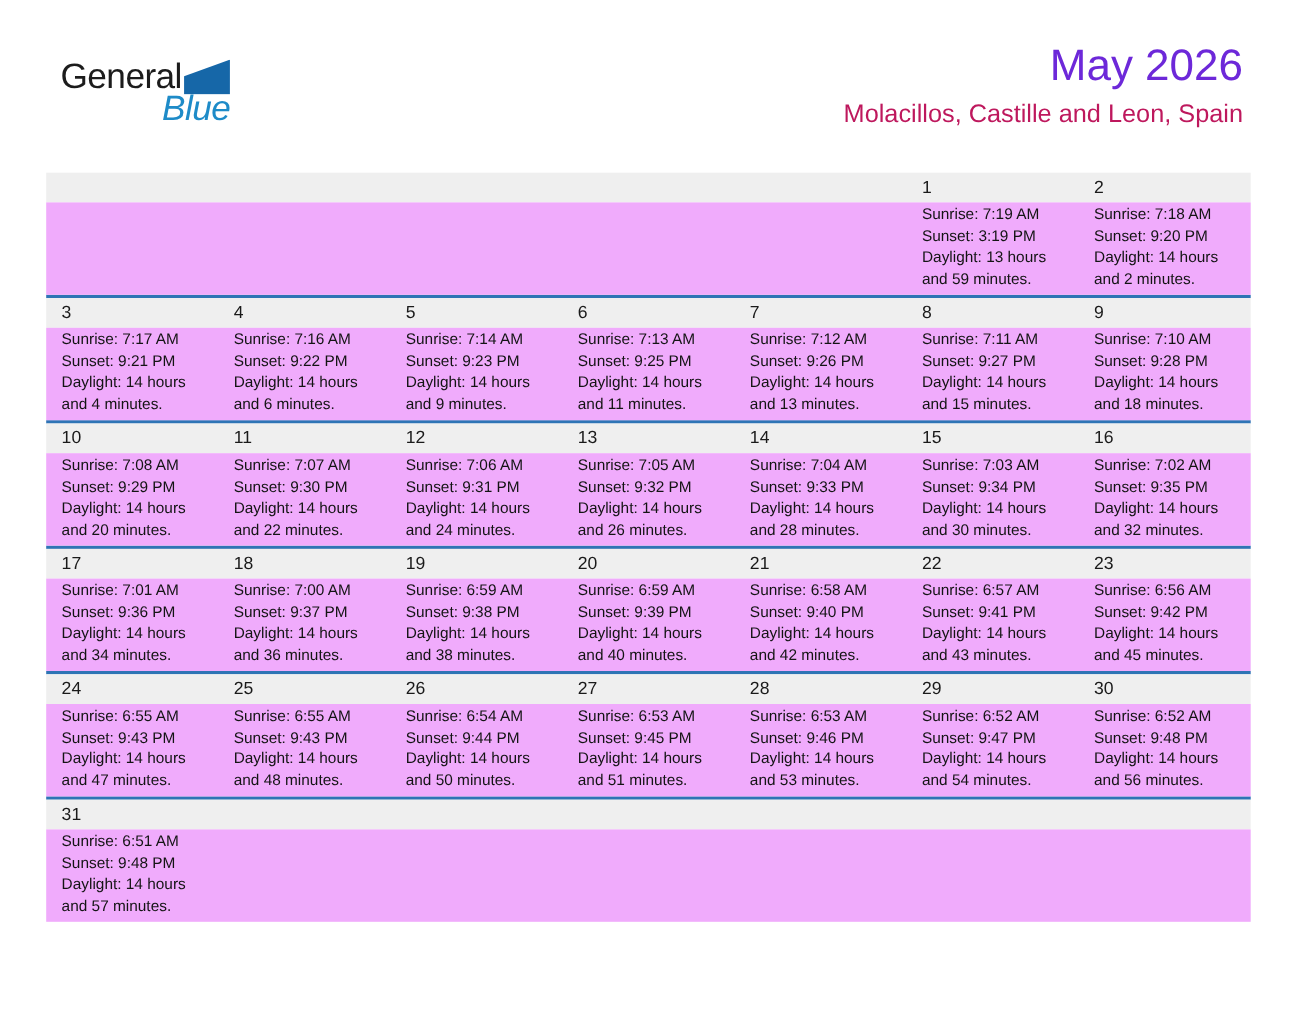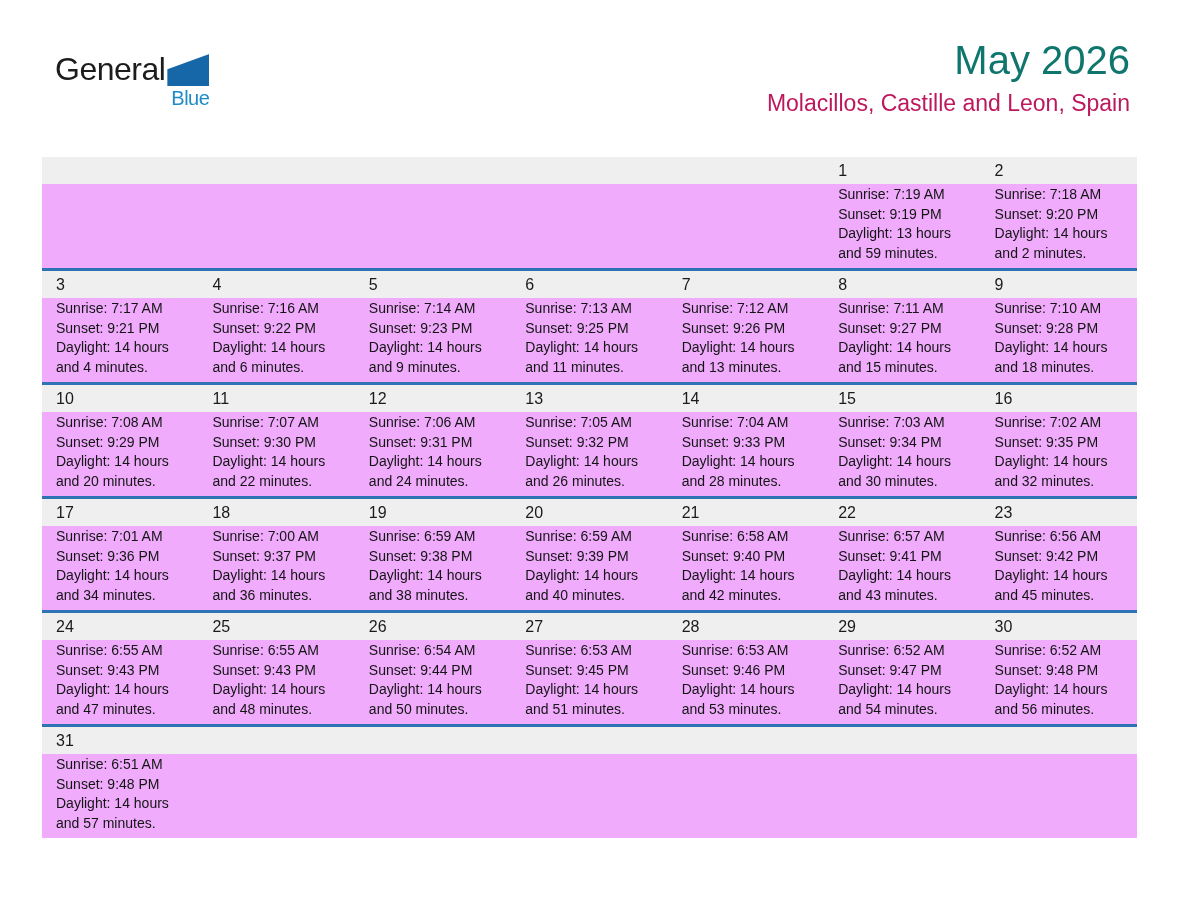--- a/index.html
+++ b/index.html
@@ -24,24 +24,24 @@
   
   .logo{margin-top:16px;}
   .logo-row1{display:flex;align-items:flex-end;line-height:34px;}
   .logo-general{font-size:32px;color:#1c1c1c;letter-spacing:-0.5px;}
   .logo-triangle{
     display:inline-block;width:42px;height:32px;margin-left:2px;
     background:var(--logo-triangle);
     clip-path:polygon(0 100%, 0 48%, 100% 0, 100% 100%);
   }
   .logo-row2{text-align:right;line-height:30px;margin-top:-3px;}
-  .logo-blue{font-size:20px;color:var(--logo-blue);letter-spacing:-0.5px;}
+  .logo-blue{font-size:32px;color:var(--logo-blue);letter-spacing:-0.5px;font-style:italic;}
   
   .title-block{text-align:right;margin-right:7px;}
-  .month-title{font-size:40px;line-height:48px;color:#0f766e;}
+  .month-title{font-size:40px;line-height:48px;color:#6d28d9;}
   .location{font-size:23px;line-height:32px;margin-top:3px;color:#be185d;}
   
   .calendar{margin:0 51px 0 42px;width:1095px;}
   .day-headers{
     display:grid;grid-template-columns:repeat(7,1fr);
     background:var(--header-blue);height:31px;margin-bottom:2px;
   }
   .head-cell{color:#ffffff;font-size:17px;line-height:31px;padding-left:14px;
     white-space:nowrap;overflow:hidden;}
   .week{border-bottom:3px solid var(--header-blue);}
@@ -88,21 +88,21 @@
             <div class="num-cell">2</div>
           </div>
           <div class="details">
             <div class="detail-cell"></div>
             <div class="detail-cell"></div>
             <div class="detail-cell"></div>
             <div class="detail-cell"></div>
             <div class="detail-cell"></div>
             <div class="detail-cell">
               <div class="line">Sunrise: 7:19 AM</div>
-              <div class="line">Sunset: 9:19 PM</div>
+              <div class="line">Sunset: 3:19 PM</div>
               <div class="line">Daylight: 13 hours and 59 minutes.</div>
             </div>
             <div class="detail-cell">
               <div class="line">Sunrise: 7:18 AM</div>
               <div class="line">Sunset: 9:20 PM</div>
               <div class="line">Daylight: 14 hours and 2 minutes.</div>
             </div>
           </div>
         </div>
         <div class="week">

